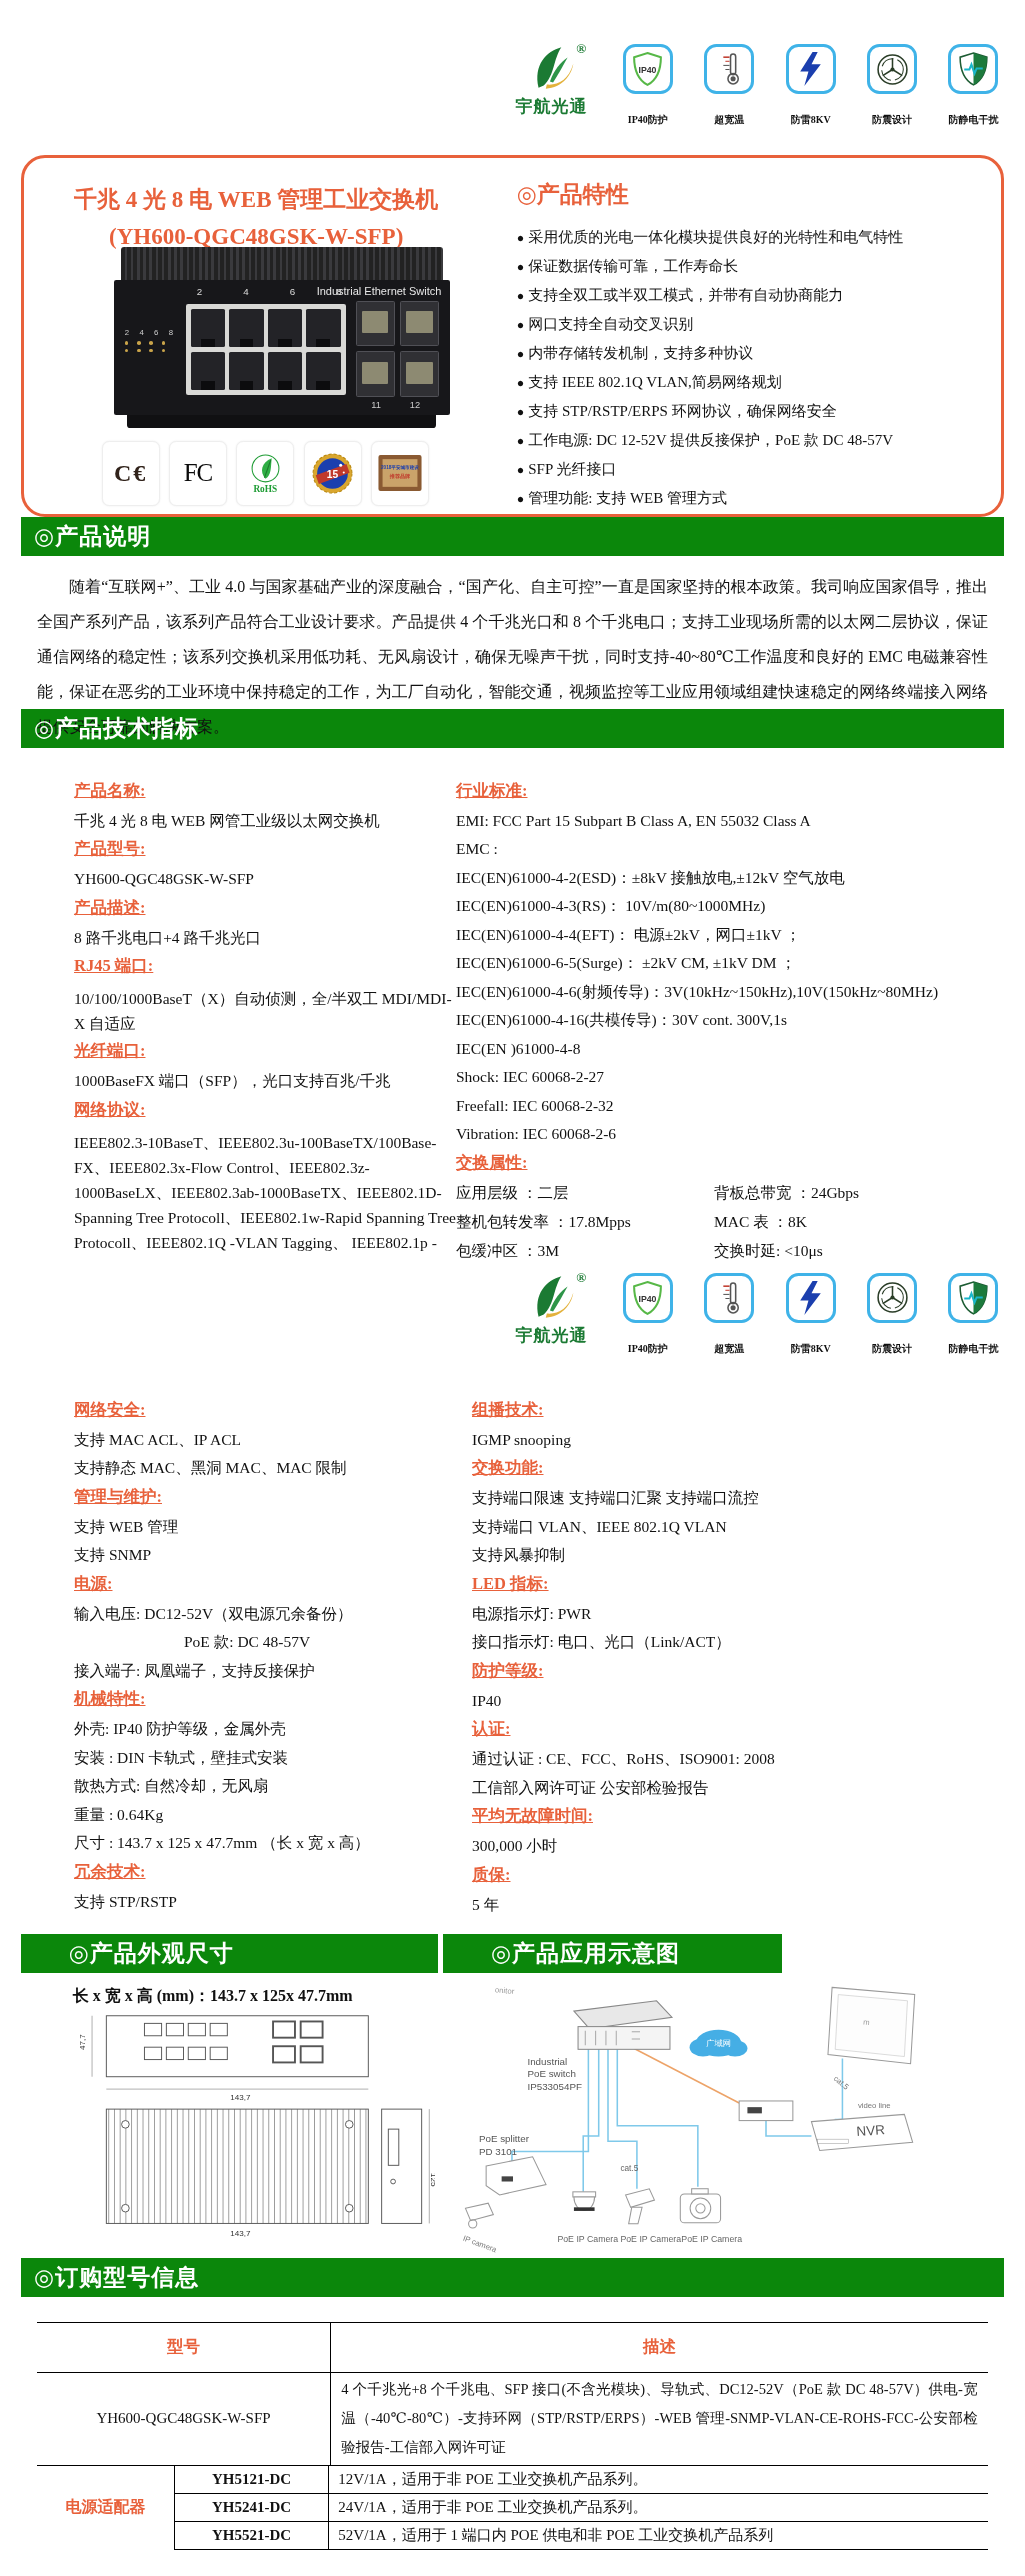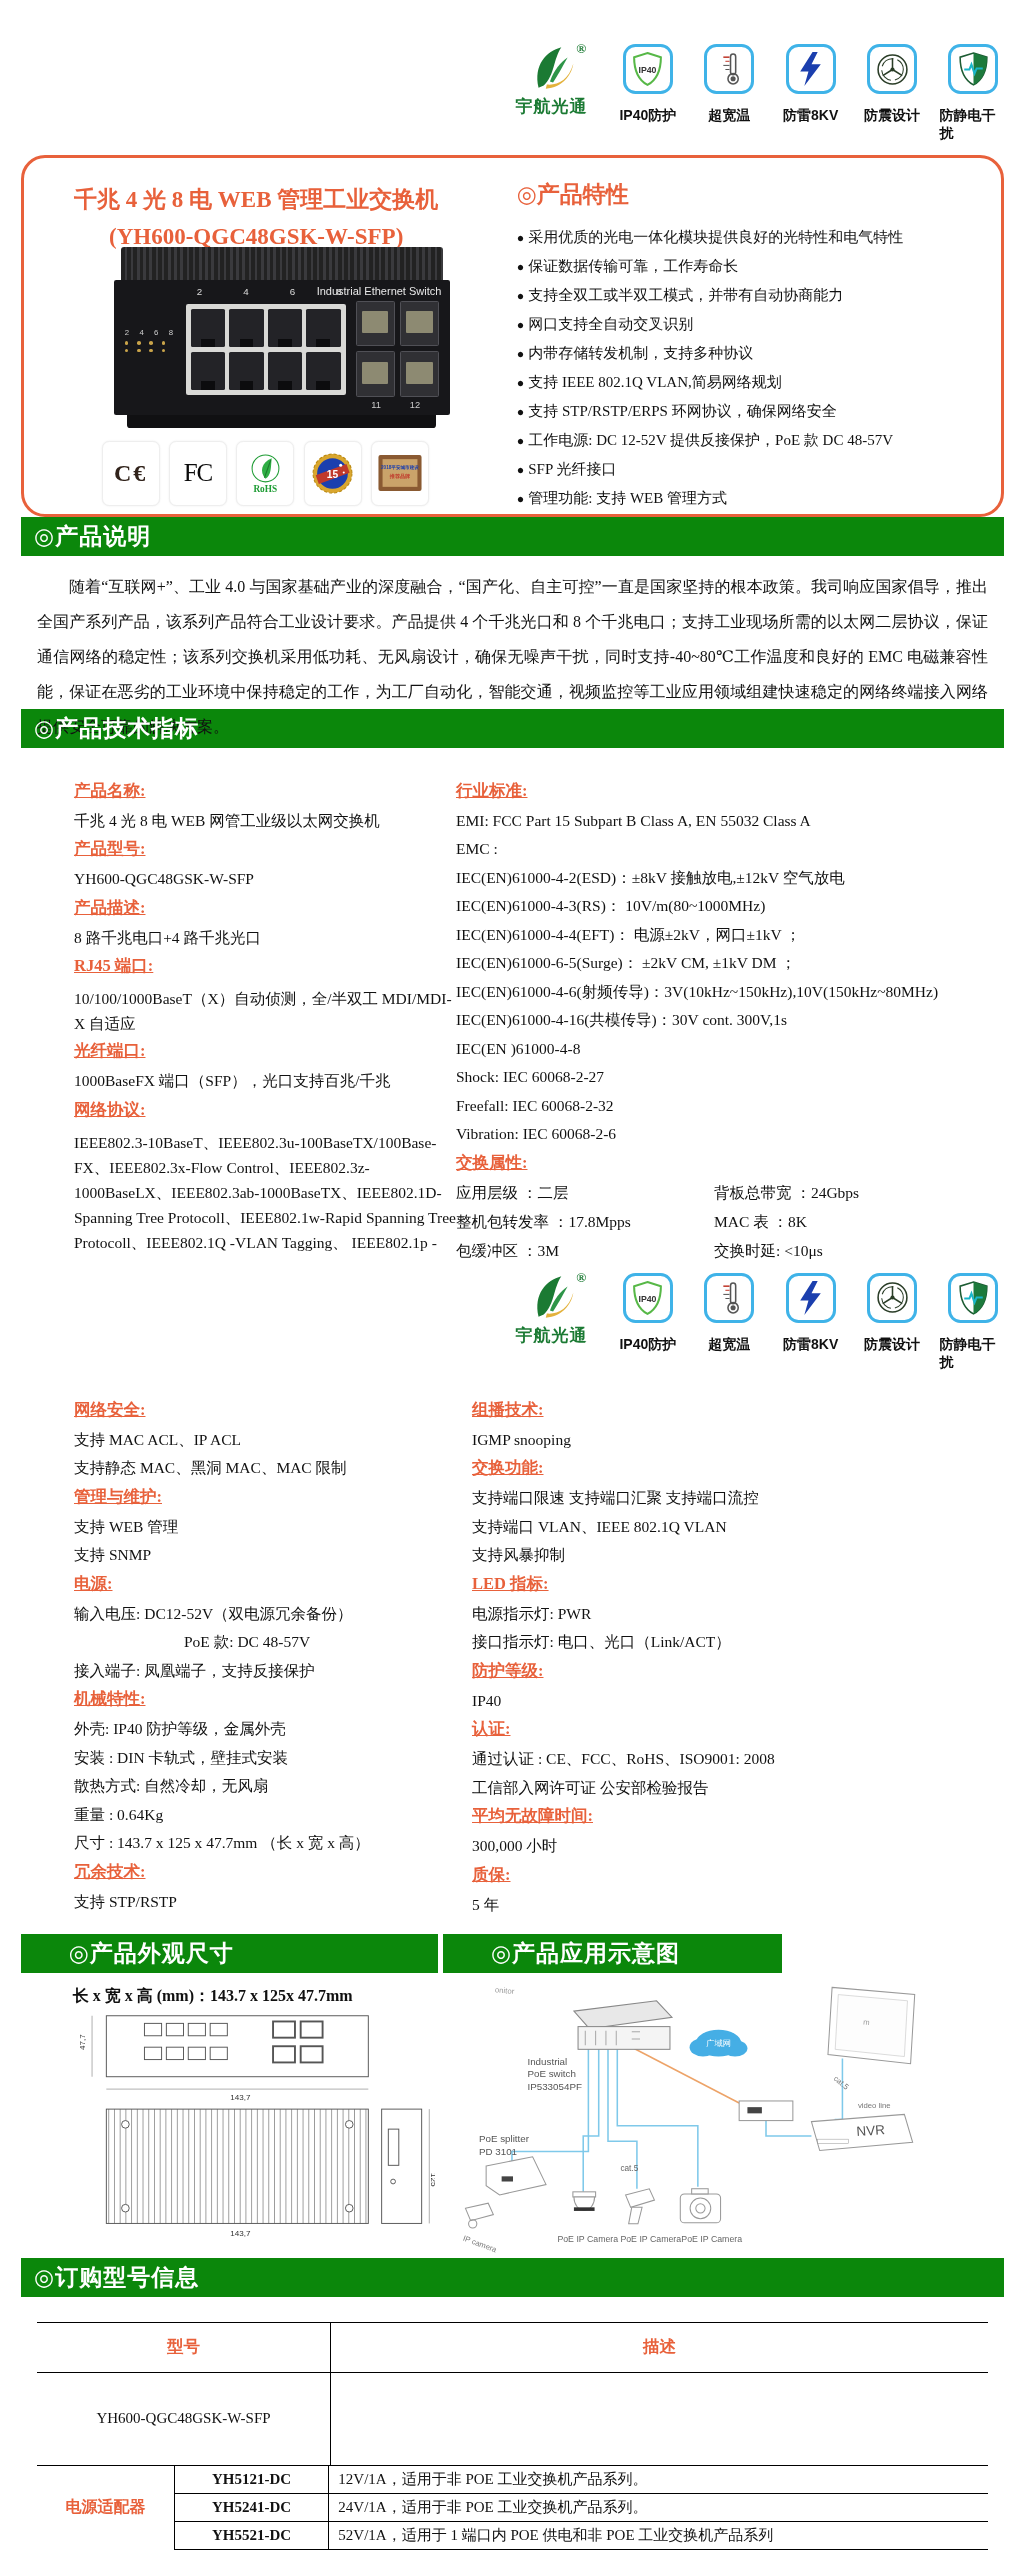--- a/index.html
+++ b/index.html
@@ -16,21 +16,21 @@
   .logo-row{display:flex;justify-content:flex-end;align-items:flex-start;gap:13.4px;padding:44px 17.6px 0 0;}
   .logo-row.first{height:155px;}
   .logo-row.second{height:107px;padding-top:12.4px;}
   .brand{display:flex;flex-direction:column;align-items:center;width:98px;}
   .brand .leaf-wrap{position:relative;width:57px;height:50px;}
   .brand .reg{position:absolute;top:-3.1px;right:-6.2px;font-size:13.4px;color:var(--logogreen);font-weight:bold;}
   .brand .brand-name{font-size:17px;font-weight:bold;color:var(--logogreen);letter-spacing:1px;margin-top:1px;}
   .badge{display:flex;flex-direction:column;align-items:center;width:68px;}
   .badge-card{width:50px;height:50px;border:3.1px solid var(--badgeblue);border-radius:12.4px;background:#fff;
     display:flex;align-items:center;justify-content:center;}
-  .badge-label{margin-top:13px;font-size:14px;font-weight:bold;font-family:Liberation Sans, sans-serif;}
+  .badge-label{margin-top:19px;font-size:10px;font-weight:bold;font-family:Liberation Serif, serif;}
   
   .hero{margin:0 20.7px;height:362px;border:3.1px solid var(--orange);border-radius:24px;position:relative;background:#fff;}
   .hero-title{position:absolute;left:31px;top:23px;width:403px;text-align:center;color:var(--orange);
     font-size:23px;font-weight:bold;line-height:37px;}
   .features{position:absolute;left:493px;top:20.7px;width:491px;}
   .features-title{color:var(--orange);font-size:23px;font-weight:bold;margin-bottom:13.4px;}
   .feature-item{font-size:15px;line-height:28px;white-space:nowrap;}
   .feature-item::before{content:"●";margin-right:4.1px;font-size:12.4px;}
   
   .device{position:absolute;left:90px;top:89px;width:336px;height:191px;}
@@ -587,20 +587,23 @@
 
 <div class="banner full b-order">◎订购型号信息</div>
 
 <div class="order-table">
   <div class="ot-head">
     <div class="ot-c1">型号</div>
     <div class="ot-c2">描述</div>
   </div>
   <div class="ot-row1">
     <div class="ot-c1">YH600-QGC48GSK-W-SFP</div>
+    <div class="ot-c2">
+      <span class="ot-desc">4 个千兆光+8 个千兆电、SFP 接口(不含光模块)、导轨式、DC12-52V（PoE 款 DC 48-57V）供电-宽温（-40℃-80℃）-支持环网（STP/RSTP/ERPS）-WEB 管理-SNMP-VLAN-CE-ROHS-FCC-公安部检验报告-工信部入网许可证</span>
+    </div>
   </div>
   <div class="ot-group">
     <div class="ot-glabel">电源适配器</div>
     <div class="ot-adapters">
 
         <div class="ot-arow">
           <div class="ot-amodel">YH5121-DC</div>
           <div class="ot-adesc">12V/1A，适用于非 POE 工业交换机产品系列。</div>
         </div>
 

